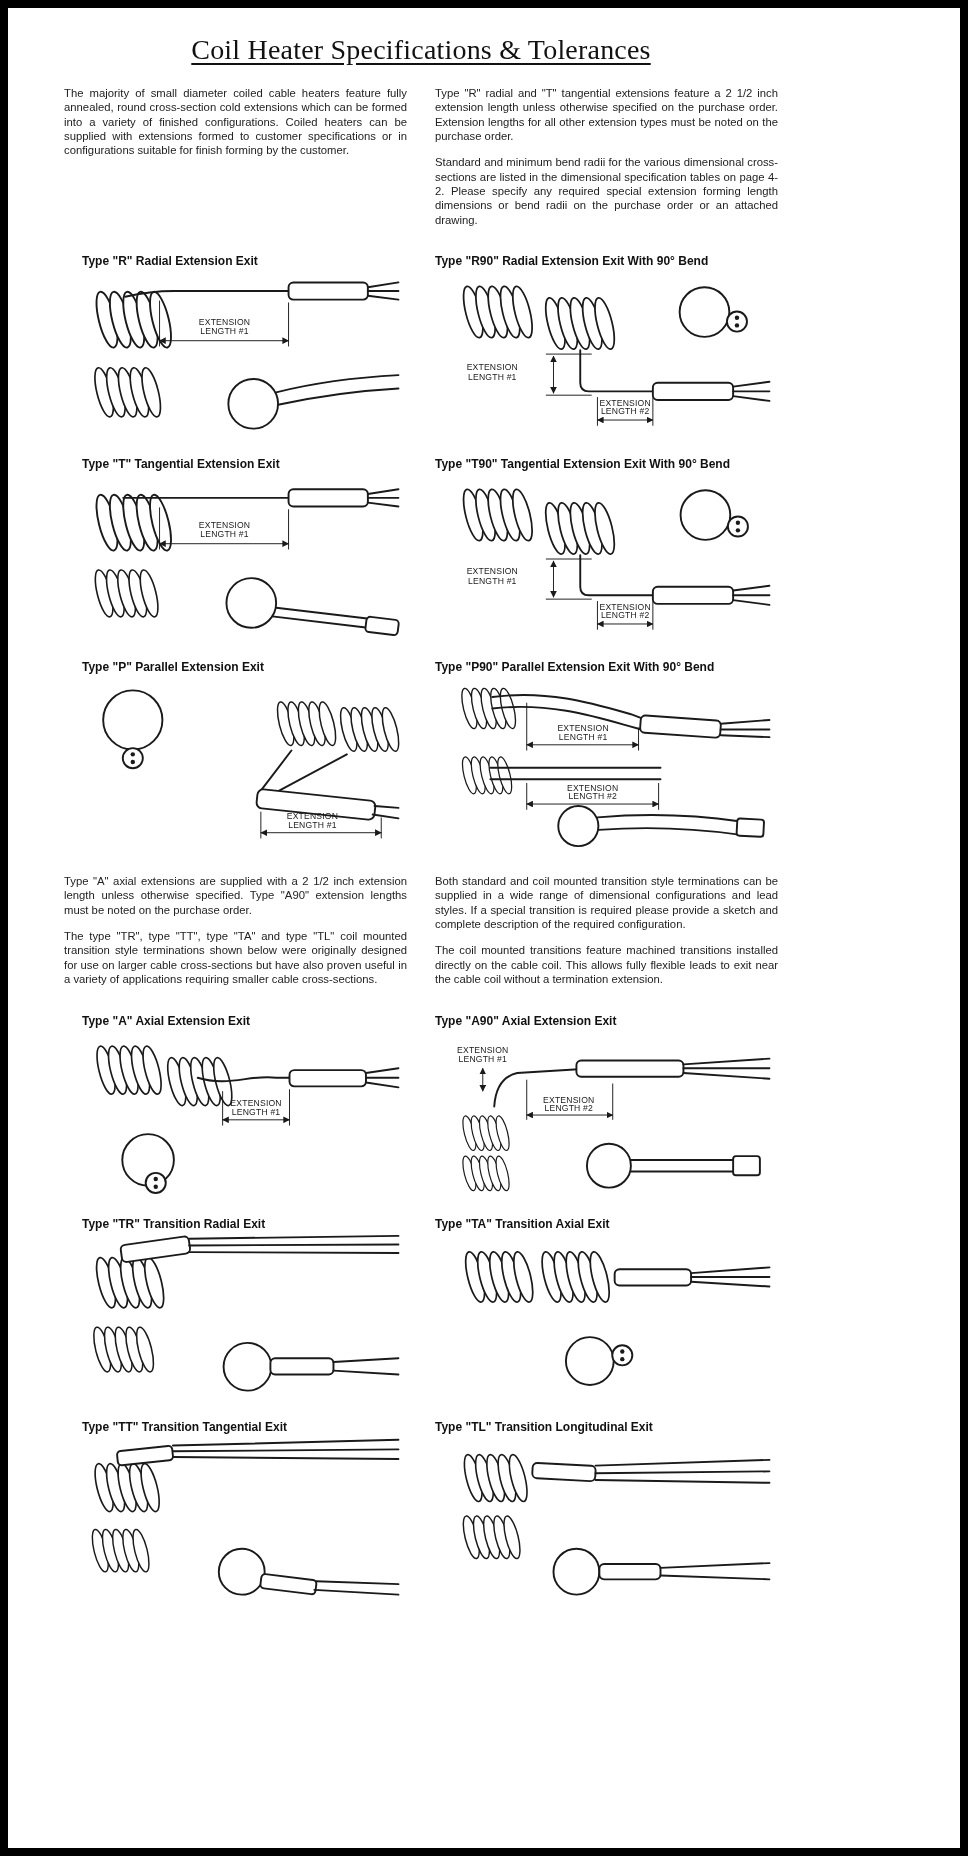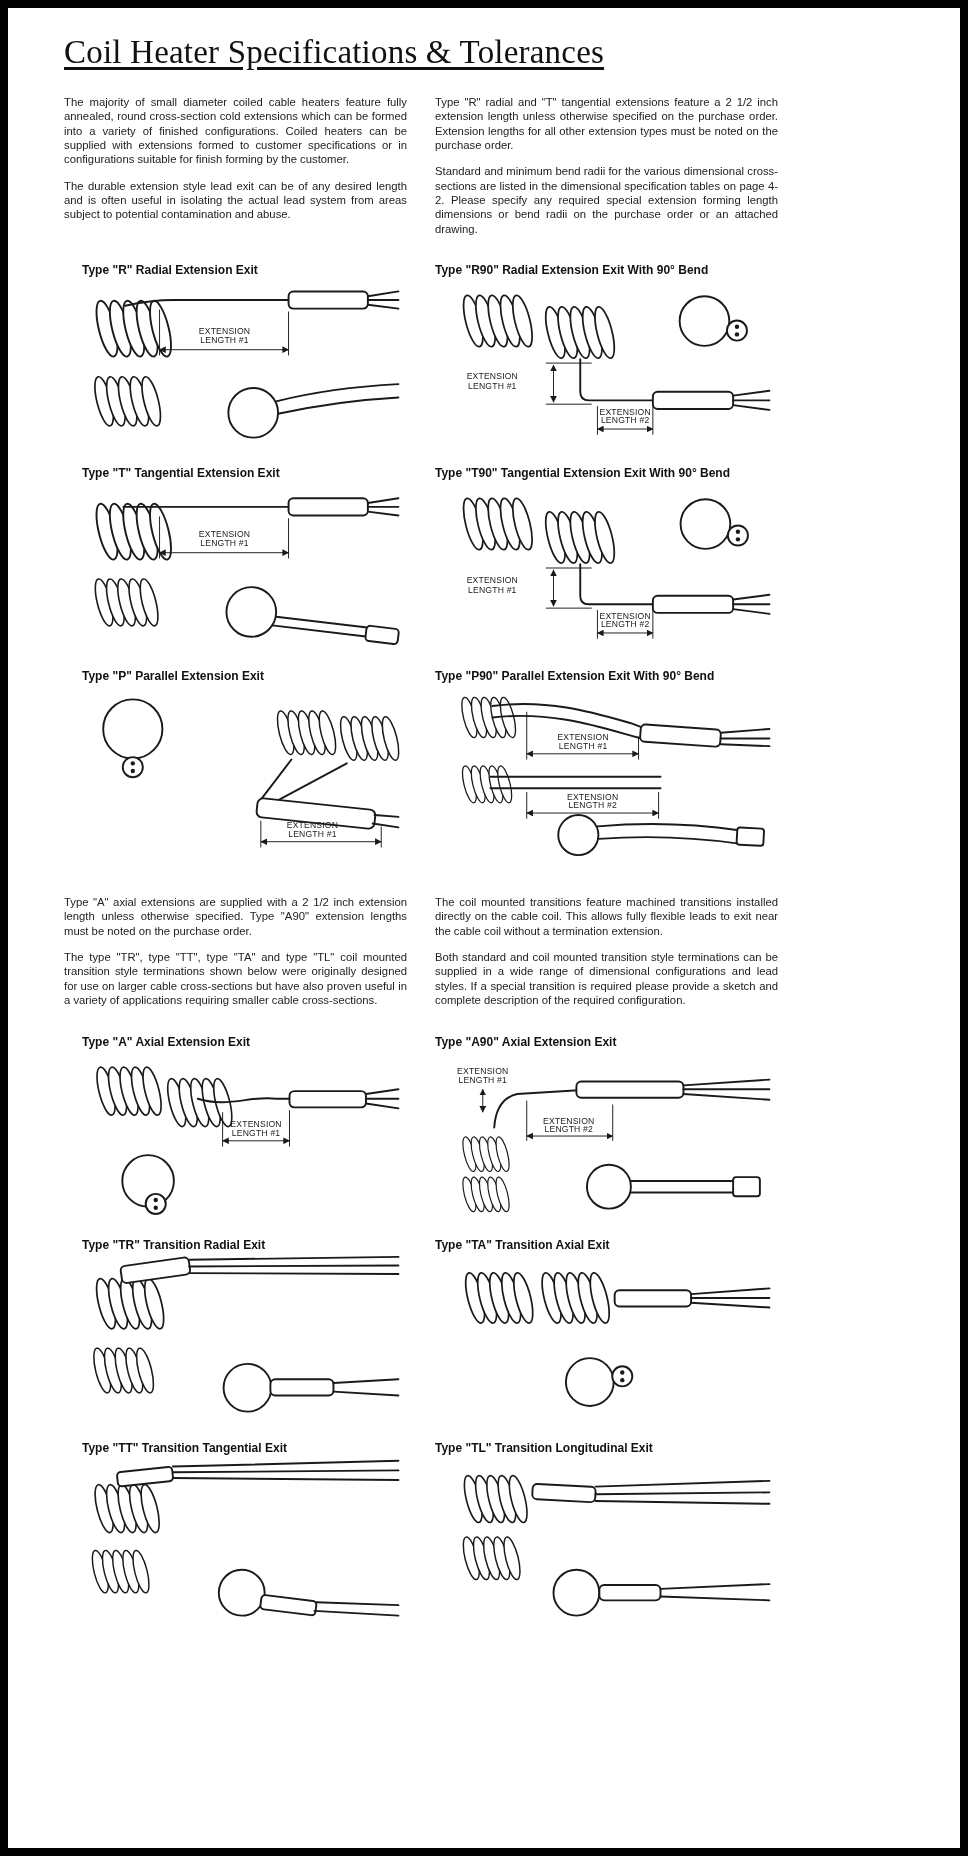--- a/index.html
+++ b/index.html
@@ -1,22 +1,22 @@
 <!DOCTYPE html>
 <html><head>
 <meta charset="utf-8">
 <style>
   html,body{margin:0;padding:0}
   body{width:968px;height:1856px;background:#000;position:relative;font-family:"Liberation Sans",sans-serif}
   .page{position:absolute;left:8px;top:8px;width:952px;height:1840px;background:#fff;color:#1b1b1b}
   .content{padding:18px 0 0 56px;width:714px}
-  h1.title{font-family:"Liberation Serif",serif;font-size:33px;font-weight:400;text-align:left;
-           margin:8px 0 12px;text-decoration:underline;text-underline-offset:4px;letter-spacing:.2px;color:#111}
+  h1.title{font-family:"Liberation Serif",serif;font-size:28px;font-weight:400;text-align:center;
+           margin:8px 0 20px;text-decoration:underline;text-underline-offset:4px;letter-spacing:.2px;color:#111}
   .cols{display:grid;grid-template-columns:1fr 1fr;column-gap:28px}
-  .cols p{font-size:11.3px;line-height:1.27;text-align:justify;margin:12px 0 12px;color:#222}
+  .cols p{font-size:11.3px;line-height:1.27;text-align:justify;margin:0 0 12px;color:#222}
   .sec h2{font-size:12px;font-weight:700;margin:15px 0 2px;color:#111;white-space:nowrap}
   .sec h2.ind{padding-left:18px}
   .diagram{display:block;width:100%;height:172px}
   svg text{font-size:9px;fill:#1a1a1a;font-family:"Liberation Sans",sans-serif;letter-spacing:.2px}
   .ln{fill:none;stroke:#1a1a1a;stroke-width:2;stroke-linecap:round}
   .shape{fill:#fff;stroke:#1a1a1a;stroke-width:2}
   .dim{fill:none;stroke:#1a1a1a;stroke-width:1}
 </style>
 </head>
 <body>
@@ -42,21 +42,20 @@
 </svg>
 
 <div class="page">
   <div class="content">
 
     <h1 class="title">Coil Heater Specifications &amp; Tolerances</h1>
 
     <div class="cols">
       <div>
         <p>The majority of small diameter coiled cable heaters feature fully annealed, round cross-section cold extensions which can be formed into a variety of finished configurations. Coiled heaters can be supplied with extensions formed to customer specifications or in configurations suitable for finish forming by the customer.</p>
-        <p>The durable extension style lead exit can be of any desired length and is often useful in isolating the actual lead system from areas subject to potential contamination and abuse.</p>
       </div>
       <div>
         <p>Type "R" radial and "T" tangential extensions feature a 2 1/2 inch extension length unless otherwise specified on the purchase order. Extension lengths for all other extension types must be noted on the purchase order.</p>
         <p>Standard and minimum bend radii for the various dimensional cross-sections are listed in the dimensional specification tables on page 4-2. Please specify any required special extension forming length dimensions or bend radii on the purchase order or an attached drawing.</p>
       </div>
     </div>
 
     <div class="cols">
 
       <section class="sec">
@@ -310,22 +309,22 @@
         </svg>
       </section>
     </div>
 
     <div class="cols" style="margin-top:26px">
       <div>
         <p>Type "A" axial extensions are supplied with a 2 1/2 inch extension length unless otherwise specified. Type "A90" extension lengths must be noted on the purchase order.</p>
         <p>The type "TR", type "TT", type "TA" and type "TL" coil mounted transition style terminations shown below were originally designed for use on larger cable cross-sections but have also proven useful in a variety of applications requiring smaller cable cross-sections.</p>
       </div>
       <div>
+        <p>Both standard and coil mounted transition style terminations can be supplied in a wide range of dimensional configurations and lead styles. If a special transition is required please provide a sketch and complete description of the required configuration.</p>
         <p>The coil mounted transitions feature machined transitions installed directly on the cable coil. This allows fully flexible leads to exit near the cable coil without a termination extension.</p>
-        <p>Both standard and coil mounted transition style terminations can be supplied in a wide range of dimensional configurations and lead styles. If a special transition is required please provide a sketch and complete description of the required configuration.</p>
       </div>
     </div>
 
     <div class="cols">
 
       <section class="sec">
         <h2 class="ind">Type "A" Axial Extension Exit</h2>
         <svg class="diagram" viewBox="0 0 350 180" preserveAspectRatio="xMinYMin meet">
           <g>
               <use href="#coil" transform="translate(44,42) scale(0.86)"></use>

